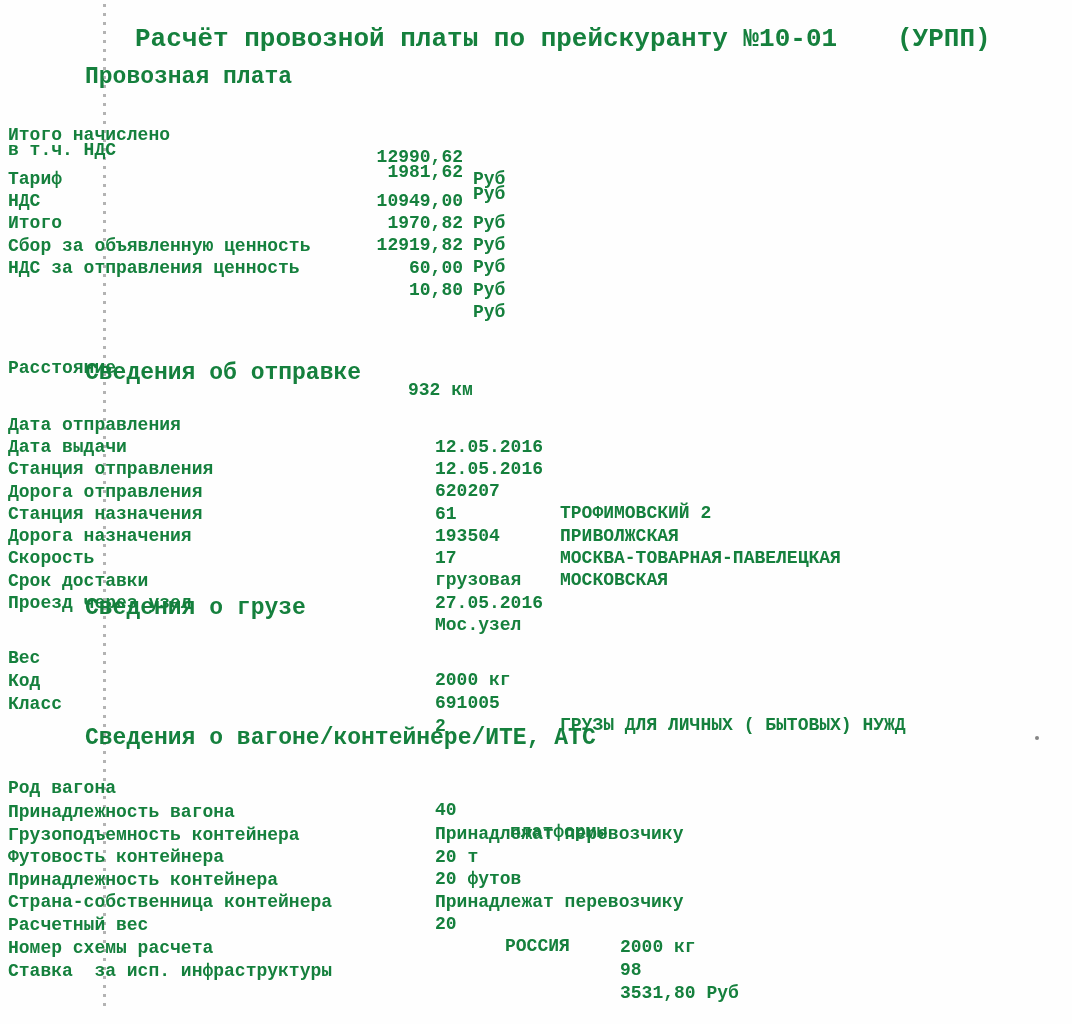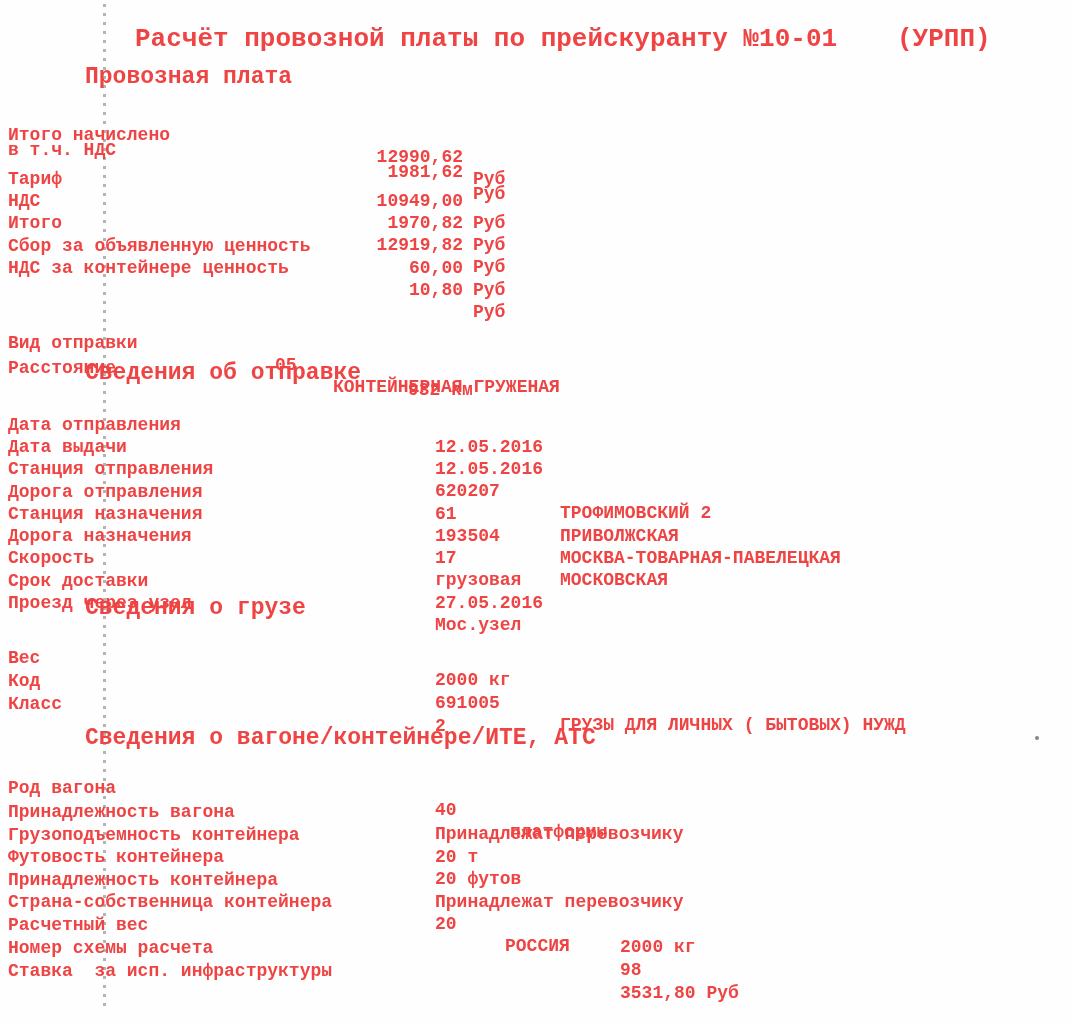--- a/index.html
+++ b/index.html
@@ -2,21 +2,21 @@
 <html><head>
 <meta charset="utf-8">
 <style>
   html,body{margin:0;padding:0;background:#ffffff;}
   .page{
     position:relative;
     width:1072px;height:1024px;
     background:#fefefe;
     font-family:"Liberation Mono","DejaVu Sans Mono",monospace;
     font-weight:bold;
-    color:#ef4444;
+    color:#15803d;
     overflow:hidden;
   }
   .row{position:absolute;left:0;width:100%;height:24px;font-size:18px;line-height:22px;white-space:pre;}
   .row span{position:absolute;white-space:pre;}
   .lbl{left:8px;}
   .c275{left:275px;}
   .c333{left:333px;}
   .c408{left:408px;}
   .c435{left:435px;}
   .c505{left:505px;}
@@ -76,30 +76,25 @@
     <span class="lbl">Итого</span>
     <span class="amt">12919,82</span>
     <span class="rub">Руб</span>
   </div>
   <div class="row" style="top:213px">
     <span class="lbl">Сбор за объявленную ценность</span>
     <span class="amt">60,00</span>
     <span class="rub">Руб</span>
   </div>
   <div class="row" style="top:235px">
-    <span class="lbl">НДС за контейнере ценность</span>
+    <span class="lbl">НДС за отправления ценность</span>
     <span class="amt">10,80</span>
     <span class="rub">Руб</span>
   </div>
 
-  <div class="row" style="top:310px">
-    <span class="lbl">Вид отправки</span>
-    <span class="c275">05</span>
-    <span class="c333">КОНТЕЙНЕРНАЯ ГРУЖЕНАЯ</span>
-  </div>
   <div class="row" style="top:335px">
     <span class="lbl">Расстояние</span>
     <span class="c408">932 км</span>
   </div>
 
   <div class="hdr" style="top:360px">Сведения об отправке</div>
 
   <div class="row" style="top:392px">
     <span class="lbl">Дата отправления</span>
     <span class="c435">12.05.2016</span>

